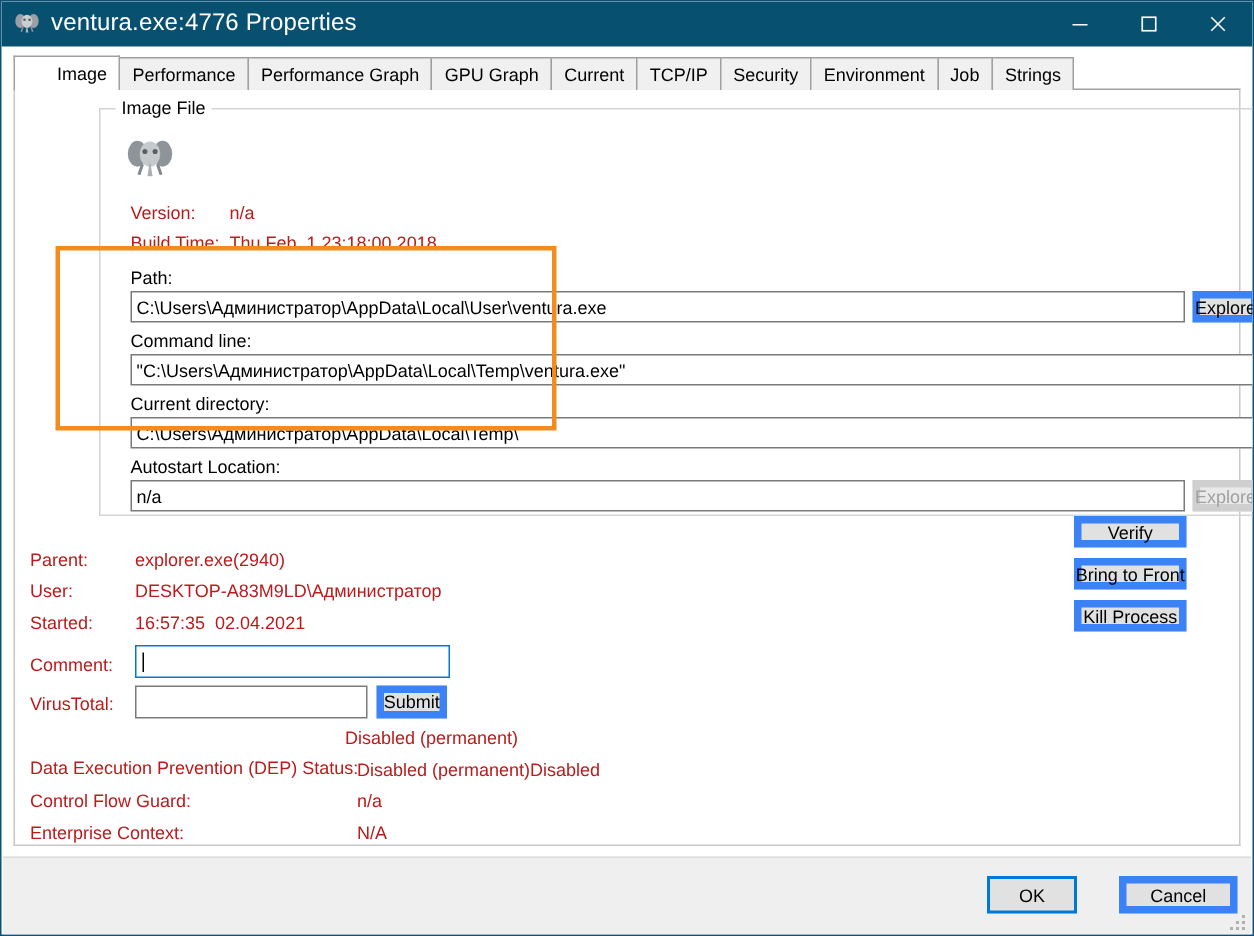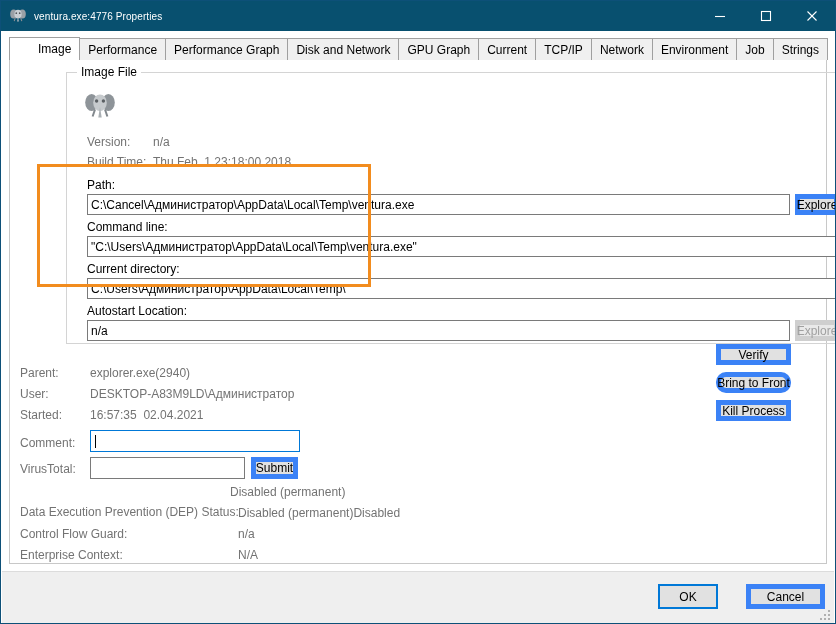--- a/index.html
+++ b/index.html
@@ -29,21 +29,21 @@
     display: flex; align-items: center;
   }
   .title-icon {
     width: 18px; height: 18px;
     margin-left: 8px; margin-right: 7px;
     flex: 0 0 auto;
     position: relative;
   }
   .title-text {
     color: #ffffff;
-    font-size: 10px;
+    font-size: 16px;
     letter-spacing: 0.1px;
     white-space: nowrap;
   }
   .wincontrols {
     margin-left: auto; display: flex; height: 30px;
   }
   .winbtn {
     width: 46px; height: 30px;
     display: flex; align-items: center; justify-content: center;
     color: #ffffff;
@@ -105,21 +105,21 @@
     color: #000000;
   }
 
   
   .app-icon {
     position: absolute;
     left: 16px; top: 16px;
     width: 34px; height: 34px;
   }
 
-  .kv-row { position: absolute; font-size: 12px; color: #737373; white-space: nowrap; }
+  .kv-row { position: absolute; font-size: 12px; color: #b91c1c; white-space: nowrap; }
 
   .field-label {
     position: absolute;
     font-size: 12px;
     color: #000;
   }
   .textbox {
     position: absolute;
     border: 1px solid #7a7a7a;
     background: #ffffff;
@@ -223,33 +223,30 @@
     <div class="tab active">
         <span>Image</span>
       </div>
     <div class="tab">
         <span>Performance</span>
       </div>
     <div class="tab">
         <span>Performance Graph</span>
       </div>
     <div class="tab">
-        <span>Disk and Network</span>
-      </div>
-    <div class="tab">
         <span>GPU Graph</span>
       </div>
     <div class="tab">
         <span>Current</span>
       </div>
     <div class="tab">
         <span>TCP/IP</span>
       </div>
     <div class="tab">
-        <span>Network</span>
+        <span>Security</span>
       </div>
     <div class="tab">
         <span>Environment</span>
       </div>
     <div class="tab">
         <span>Job</span>
       </div>
     <div class="tab">
         <span>Strings</span>
       </div>
@@ -272,21 +269,21 @@
           <path d="M22 20.5 L24.4 27.5" stroke="#82888d" stroke-width="2" fill="none"></path>
         </svg>
       </span>
 
       <span class="kv-row" style="left:20px; top:62px;">Version:</span>
       <span class="kv-row" style="left:86px; top:62px;">n/a</span>
       <span class="kv-row" style="left:20px; top:82px;">Build Time:</span>
       <span class="kv-row" style="left:86px; top:82px; white-space:pre;">Thu Feb  1 23:18:00 2018</span>
 
       <span class="field-label" style="left:20px; top:105px;">Path:</span>
-      <div class="textbox" style="left:20px; top:121px; width:703px;">C:\Cancel\Администратор\AppData\Local\Temp\ventura.exe</div>
+      <div class="textbox" style="left:20px; top:121px; width:703px;">C:\Users\Администратор\AppData\Local\User\ventura.exe</div>
       <div class="btn" style="left:728px; top:121px; width:44px; height:21px;">Explore</div>
 
       <span class="field-label" style="left:20px; top:147px;">Command line:</span>
       <div class="textbox" style="left:20px; top:163px; width:752px;">"C:\Users\Администратор\AppData\Local\Temp\ventura.exe"</div>
 
       <span class="field-label" style="left:20px; top:189px;">Current directory:</span>
       <div class="textbox" style="left:20px; top:205px; width:752px;">C:\Users\Администратор\AppData\Local\Temp\</div>
 
       <span class="field-label" style="left:20px; top:231px;">Autostart Location:</span>
       <div class="textbox" style="left:20px; top:247px; width:703px;">n/a</div>
@@ -318,21 +315,21 @@
 
     <span class="kv-row" style="left:228px; top:446px;text-align:right;">Disabled (permanent)Disabled</span>
 
     <span class="kv-row" style="left:10px; top:467px;">Control Flow Guard:</span>
     <span class="kv-row" style="left:228px; top:467px;">n/a</span>
 
     <span class="kv-row" style="left:10px; top:488px;">Enterprise Context:</span>
     <span class="kv-row" style="left:228px; top:488px;">N/A</span>
 
     <div class="btn" style="left:706px; top:284px; width:75px; height:21px;">Verify</div>
-    <div class="btn" style="left:706px; top:312px; width:75px; height:21px;border-radius:10px;">Bring to Front</div>
+    <div class="btn" style="left:706px; top:312px; width:75px; height:21px;">Bring to Front</div>
     <div class="btn" style="left:706px; top:340px; width:75px; height:21px;">Kill Process</div>
   </div>
 
   <div class="footer">
     <div class="btn default" style="left:656px; top:12px; width:60px; height:25px;">OK</div>
     <div class="btn" style="left:744px; top:12px; width:79px; height:25px;">Cancel</div>
     <span class="grip">
       <i style="right:0; bottom:0;"></i>
       <i style="right:4px; bottom:0;"></i>
       <i style="right:8px; bottom:0;"></i>

